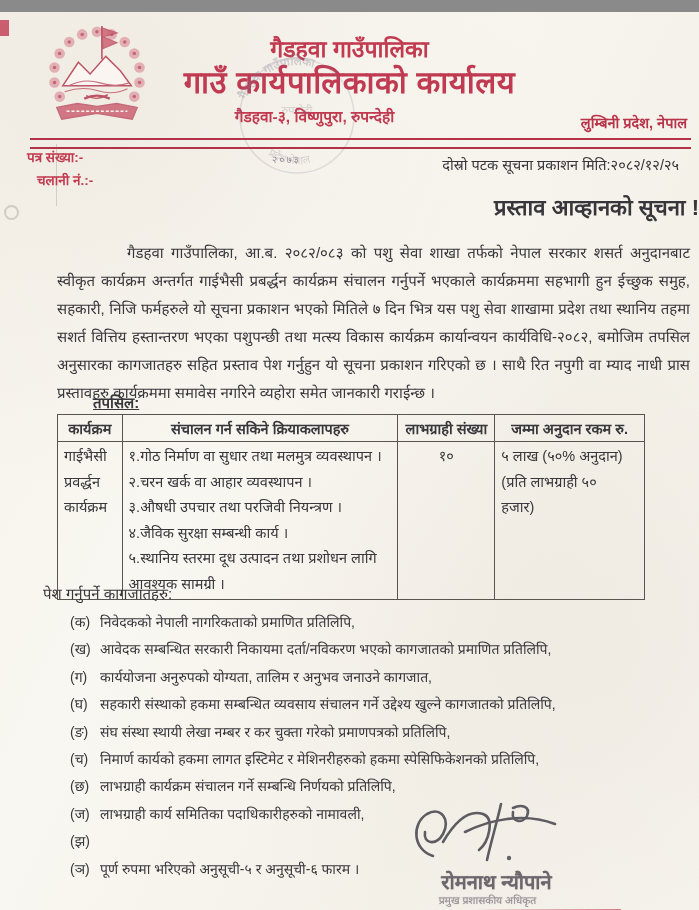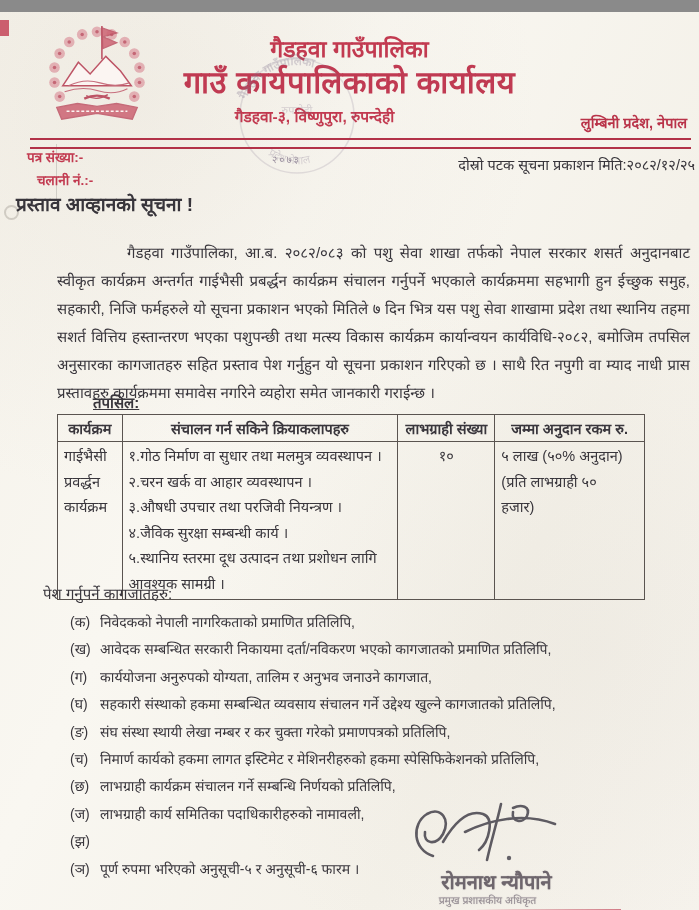--- a/index.html
+++ b/index.html
@@ -21,22 +21,22 @@
   .abs{position:absolute;}
   
   .title1{top:20px;left:0;right:0;text-align:center;font-size:23px;font-weight:bold;color:#c23a50;}
   .title2{top:48px;left:0;right:0;text-align:center;font-size:31px;font-weight:bold;color:#c03a52;letter-spacing:.5px;}
   .title3{top:93px;left:0;right:70px;text-align:center;font-size:15.5px;font-weight:bold;color:#c23a50;}
   .province{top:100px;right:12px;font-size:14.5px;font-weight:bold;color:#b93349;}
   .double-rule{top:126px;left:30px;right:8px;height:7px;
     border-top:2px solid #b23248;border-bottom:2px solid #b23248;}
   .ref1{left:27px;top:136px;font-size:13.5px;font-weight:bold;color:#c23a50;}
   .ref2{left:37px;top:159px;font-size:13.5px;font-weight:bold;color:#c23a50;}
-  .publine{right:4px;top:142px;font-size:14.5px;color:#37343a;}
-  .notice-title{top:179px;left:16px;right:0;text-align:left;font-size:19px;font-weight:bold;color:#38353b;}
+  .publine{right:20px;top:142px;font-size:14.5px;color:#37343a;}
+  .notice-title{top:179px;left:0;right:0;text-align:right;font-size:22px;font-weight:bold;color:#38353b;}
   
   .stamp{left:222px;top:36px;width:150px;height:130px;opacity:.55;pointer-events:none;}
   .stamp-year{left:272px;top:140px;font-size:10px;color:rgba(125,112,135,.75);letter-spacing:2px;}
   
   .para{left:57px;top:227px;width:633px;font-size:15px;line-height:28px;
     text-align:justify;text-indent:70px;color:#39363c;}
   .tapasil{left:57px;top:380px;font-size:15px;font-weight:bold;text-decoration:underline;color:#39363c;padding-left:36px;}
   
   table.details{position:absolute;left:57px;top:402px;width:588px;border-collapse:collapse;
     font-size:14.5px;color:#39363c;table-layout:fixed;}

